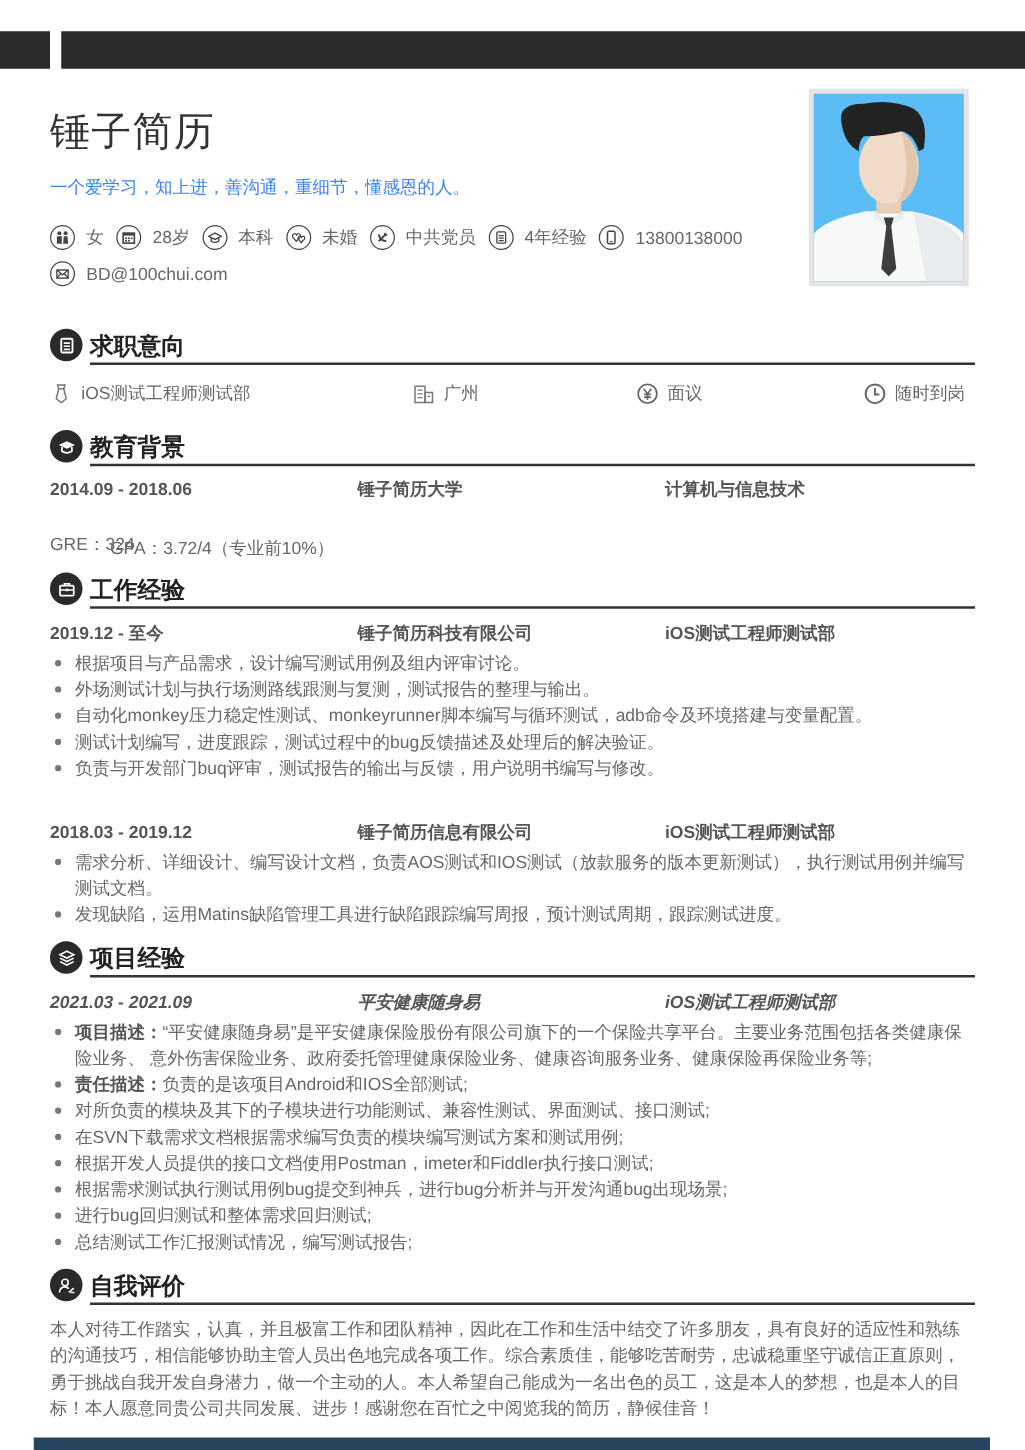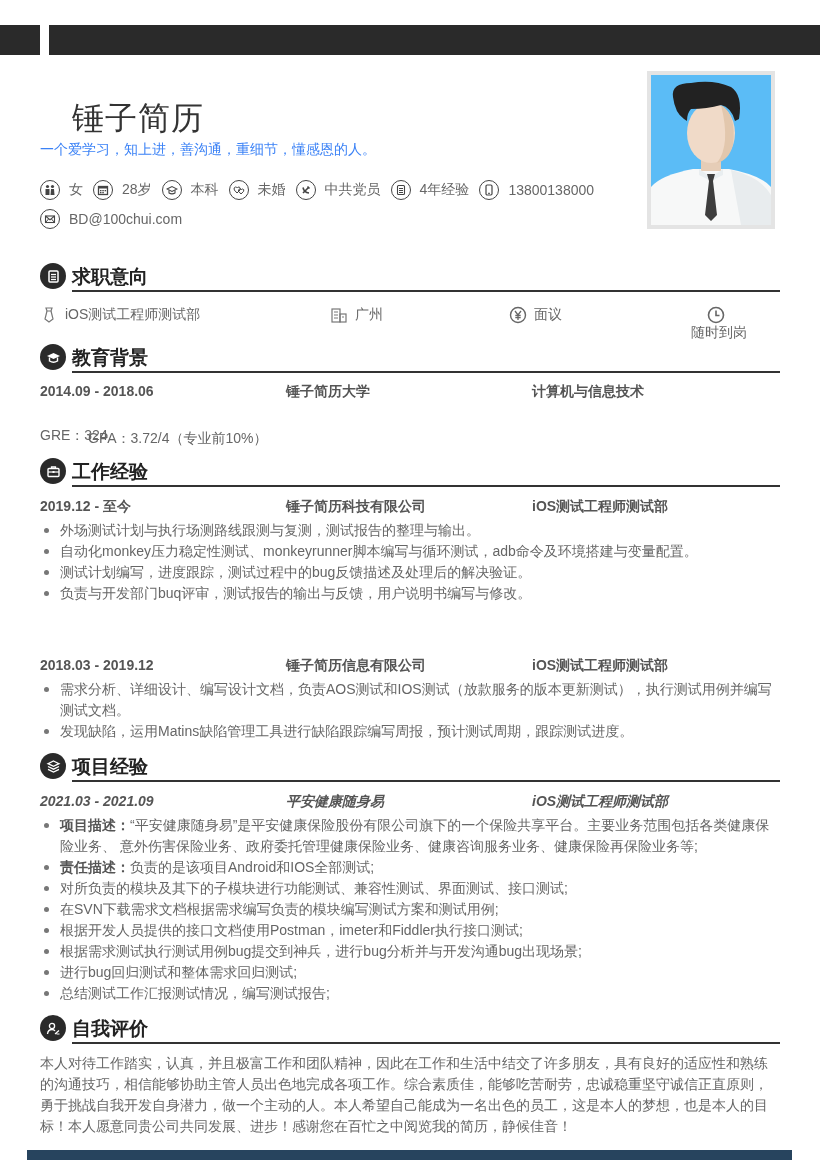--- a/index.html
+++ b/index.html
@@ -2,21 +2,21 @@
 <html><head>
 <meta charset="utf-8">
 <style>
   * { box-sizing: border-box; margin: 0; padding: 0; }
   html, body { width: 820px; height: 1160px; background: #fff; overflow: hidden; }
   body { font-family: "Liberation Sans", "DejaVu Sans", sans-serif; color: #555; position: relative; }
 
   .topbar-left { position: absolute; left: 0; top: 25px; width: 40px; height: 30px; background: #2a2a2a; }
   .topbar-right { position: absolute; left: 49px; top: 25px; width: 771px; height: 30px; background: #2a2a2a; }
 
-  .name { position: absolute; left: 40px; top: 97px; font-size: 32px; color: #333; font-weight: normal; letter-spacing: 1px; margin-left: 32px; }
+  .name { position: absolute; left: 40px; top: 84px; font-size: 32px; color: #333; font-weight: normal; letter-spacing: 1px; }
   .motto { position: absolute; left: 40px; top: 141px; font-size: 14px; color: #3b82f6; }
 
   .info-row { position: absolute; left: 40px; display: flex; align-items: center; font-size: 14px; color: #666; }
   .info-row.r1 { top: 180px; }
   .info-row.r2 { top: 209px; }
   .info-item { display: flex; align-items: center; margin-right: 10px; }
   .ico-circle { width: 20px; height: 20px; border: 1.5px solid #444; border-radius: 50%; display: inline-flex; align-items: center; justify-content: center; margin-right: 9px; }
   .ico-circle svg { width: 12px; height: 12px; }
 
   .photo { position: absolute; left: 647px; top: 71px; width: 128px; height: 158px; background: #e4e4e4; padding: 4px; }
@@ -194,21 +194,21 @@
       </svg>
     <span>广州</span>
   </div>
   <div class="intent-item" style="left:469px;">
     <svg viewBox="0 0 18 18">
         <circle cx="9" cy="9" r="7.5" fill="none" stroke="#666" stroke-width="1.4"></circle>
         <path d="M6 5 L9 9 L12 5 M9 9 V14 M6.3 9.5 H11.7 M6.3 11.7 H11.7" fill="none" stroke="#666" stroke-width="1.3"></path>
       </svg>
     <span>面议</span>
   </div>
-  <div class="intent-item" style="left:651px;flex-direction:column;">
+  <div class="intent-item" style="left:651px;">
     <svg viewBox="0 0 18 18">
         <circle cx="9" cy="9" r="7.5" fill="none" stroke="#666" stroke-width="1.6"></circle>
         <path d="M9 4.5 V9.5 H12.5" fill="none" stroke="#666" stroke-width="1.6"></path>
       </svg>
     <span>随时到岗</span>
   </div>
 </div>
 
 <div class="section-head" style="top:344px;">
   <div class="badge">
@@ -239,20 +239,21 @@
     </div>
   <div class="title">工作经验</div>
   <div class="rule"></div>
 </div>
 <div class="entry-head" style="top:498px;">
   <span class="c1">2019.12 - 至今</span>
   <span class="c2">锤子简历科技有限公司</span>
   <span class="c3">iOS测试工程师测试部</span>
 </div>
 <ul class="bullets" style="top:520px;">
+  <li>根据项目与产品需求，设计编写测试用例及组内评审讨论。</li>
   <li>外场测试计划与执行场测路线跟测与复测，测试报告的整理与输出。</li>
   <li>自动化monkey压力稳定性测试、monkeyrunner脚本编写与循环测试，adb命令及环境搭建与变量配置。</li>
   <li>测试计划编写，进度跟踪，测试过程中的bug反馈描述及处理后的解决验证。</li>
   <li>负责与开发部门buq评审，测试报告的输出与反馈，用户说明书编写与修改。</li>
 </ul>
 <div class="entry-head" style="top:657px;">
   <span class="c1">2018.03 - 2019.12</span>
   <span class="c2">锤子简历信息有限公司</span>
   <span class="c3">iOS测试工程师测试部</span>
 </div>

